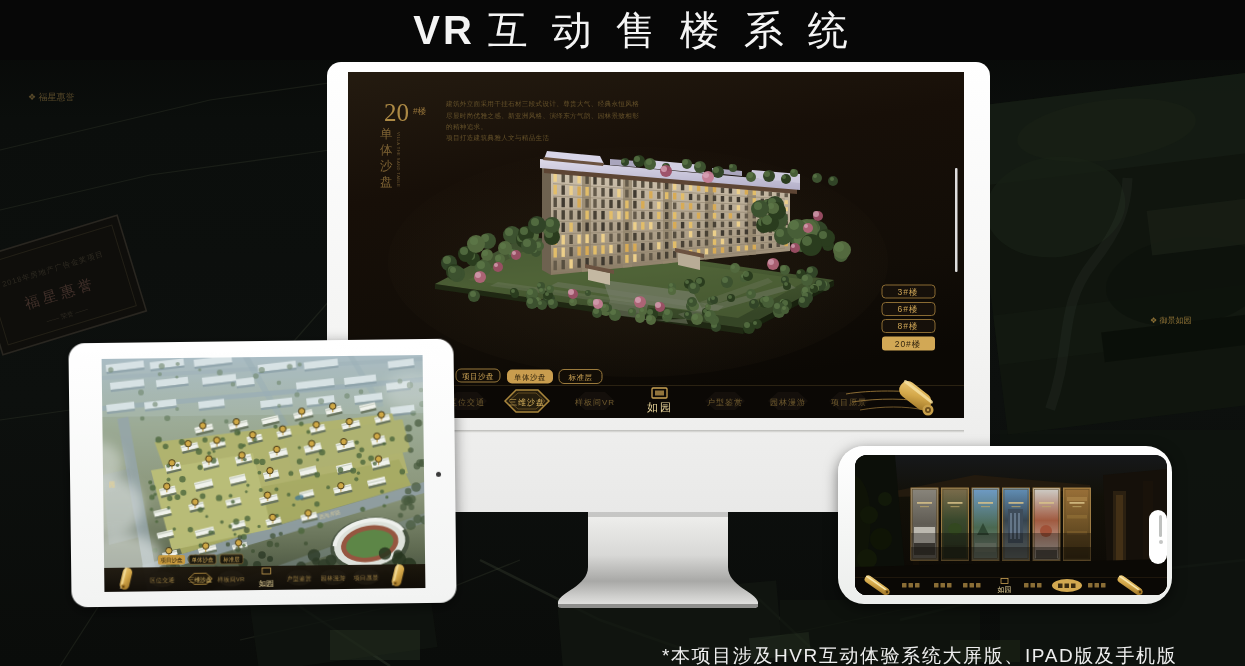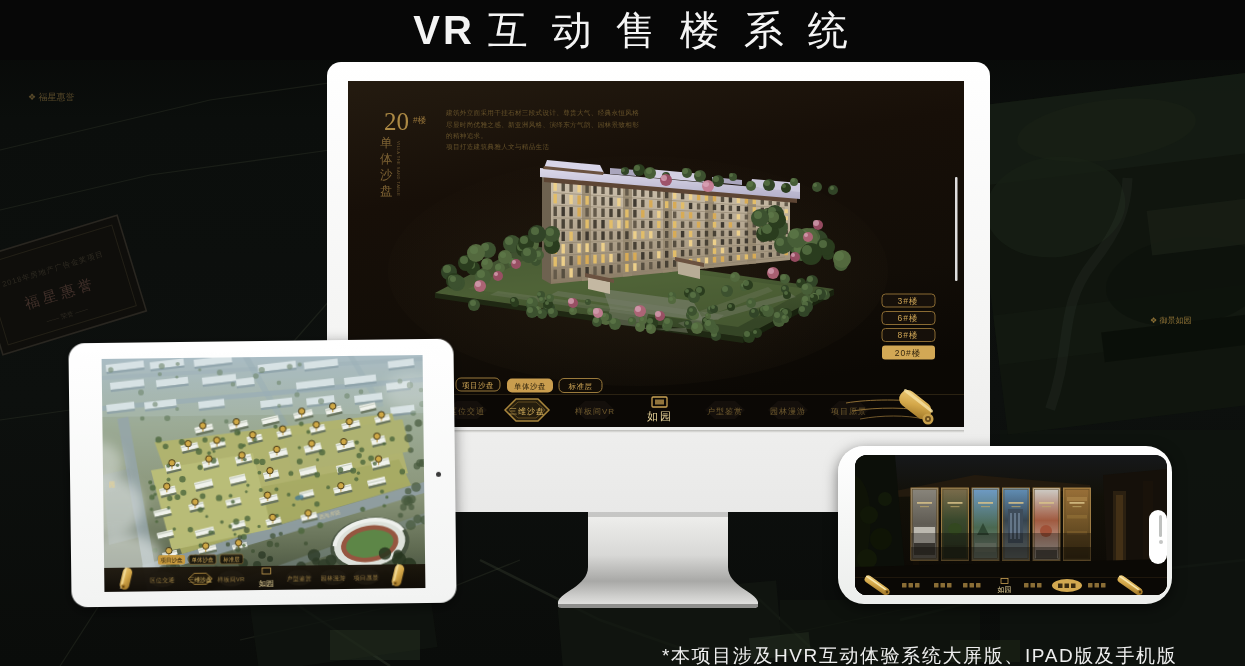--- a/index.html
+++ b/index.html
@@ -73,21 +73,21 @@
   <text x="1150" y="323" font-size="8" fill="#9a7a3a" opacity="0.9">❖ 御景如园</text>
 
   <rect x="0" y="0" width="1245" height="60" fill="#070707"></rect>
 </svg>
 
 <div class="abs" style="left:20px;top:3px;width:1245px;text-align:center;color:#f4f4f4;
      font-size:40px;font-weight:500;"><span style="letter-spacing:3px;font-weight:bold;">VR</span><span style="letter-spacing:24px;margin-left:13px;text-indent:0;">互动售楼系统</span></div>
 
 <div class="abs" style="left:327px;top:62px;width:663px;height:450px;background:linear-gradient(180deg,#ffffff 0%,#f4f4f3 60%,#e9e9e8 100%);border-radius:14px;"></div>
 
-<div class="abs" style="left:348px;top:81px;width:616px;height:346px;background:#16110b;overflow:hidden;">
+<div class="abs" style="left:348px;top:72px;width:616px;height:346px;background:#16110b;overflow:hidden;">
   <svg width="616" height="346" viewBox="0 0 616 346" id="appsvg">
 <defs>
 <linearGradient id="scrbg" x1="0" y1="0" x2="0.3" y2="1">
  <stop offset="0" stop-color="#241b10"></stop>
           <stop offset="0.35" stop-color="#170f08"></stop>
  <stop offset="0.75" stop-color="#120d07"></stop>
           <stop offset="1" stop-color="#0b0804"></stop>
 </linearGradient>
 <radialGradient id="glow" cx="0.5" cy="0.55" r="0.6">
  <stop offset="0" stop-color="#2b2214" stop-opacity="0.6"></stop>

